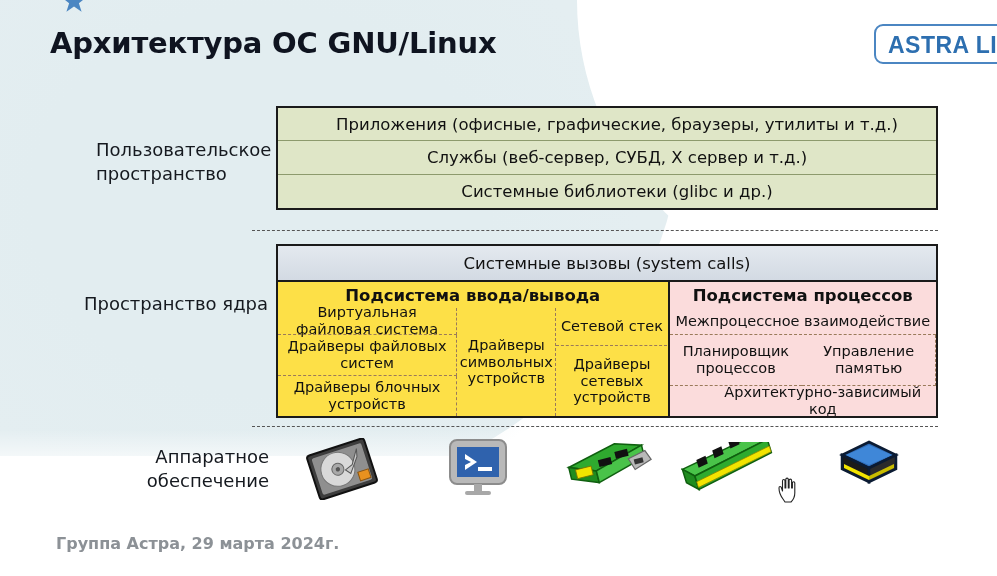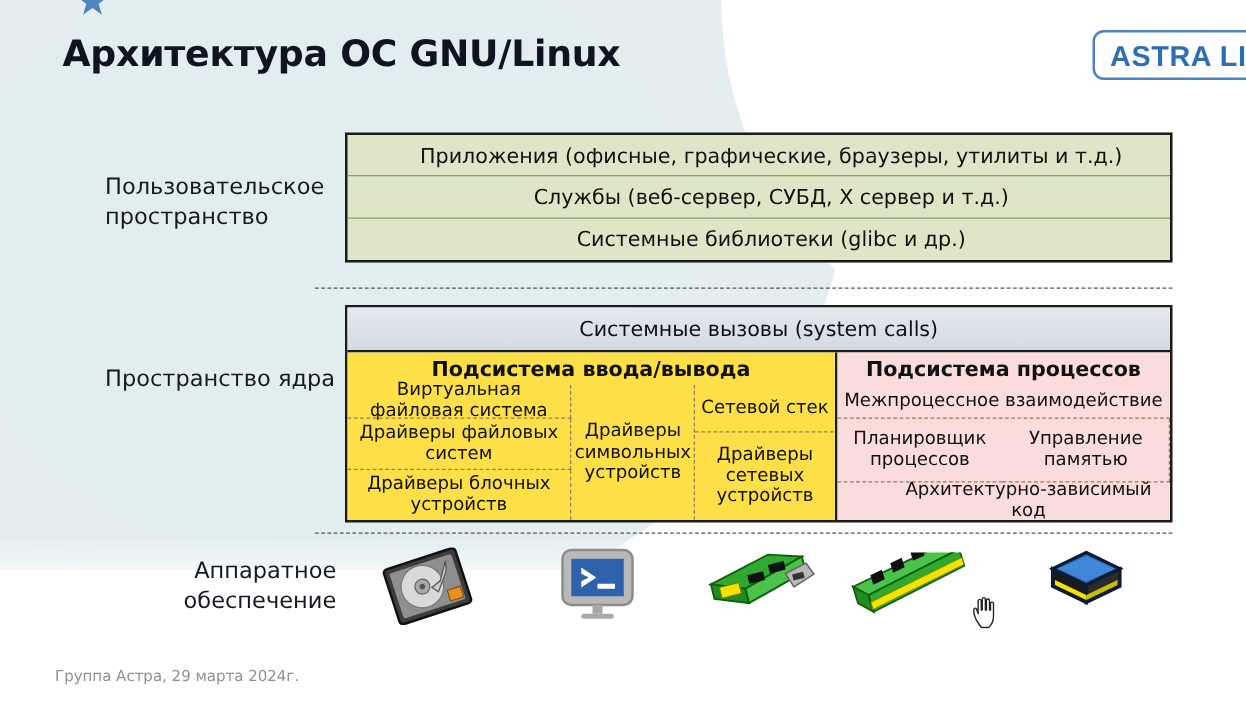--- a/index.html
+++ b/index.html
@@ -64,21 +64,21 @@
   .logo-star{
     position:absolute;left:61px;top:-12px;width:26px;height:26px;z-index:7;
   }
 
   
   .zone-label{
     position:absolute;z-index:5;
     font-size:18px;color:#15191f;line-height:1.35;
     font-family:"DejaVu Sans","Liberation Sans",sans-serif;
   }
-  #lbl-user{left:84px;top:138px;width:185px;}
+  #lbl-user{left:96px;top:138px;width:185px;}
   #lbl-kernel{left:84px;top:292px;width:185px;}
   #lbl-hw{left:84px;top:445px;width:185px;text-align:right;}
 
   
   .zone-sep{
     position:absolute;z-index:4;height:0;
     border-top:1px dashed #555;
   }
   #sep-user-kernel{left:252px;top:230px;width:686px;}
   #sep-kernel-hw{left:252px;top:426px;width:686px;}
@@ -154,23 +154,24 @@
 
   
   .hw-icons{position:absolute;left:276px;top:432px;width:662px;height:70px;z-index:5;}
   .hw-icon{position:absolute;}
 
   
   .cursor{position:absolute;left:777px;top:477px;z-index:30;}
 
   
   .footer{
-    position:absolute;left:44px;top:534px;z-index:5;
-    font-size:12px;color:#8c9196;
-    font-family:"DejaVu Sans","Liberation Sans",sans-serif;
+    position:absolute;left:56px;top:534px;z-index:5;
+    font-size:16px;color:#8c9196;
+    font-family:"DejaVu Sans","Liberation Sans",sans-serif;
+    font-weight:bold;
   }
 </style>
 </head>
 <body>
 
 <div id="slide">
 
   <div class="bg-blob-left"></div>
   <div class="bg-blob-fade"></div>
   <div class="bg-white-right"></div>

